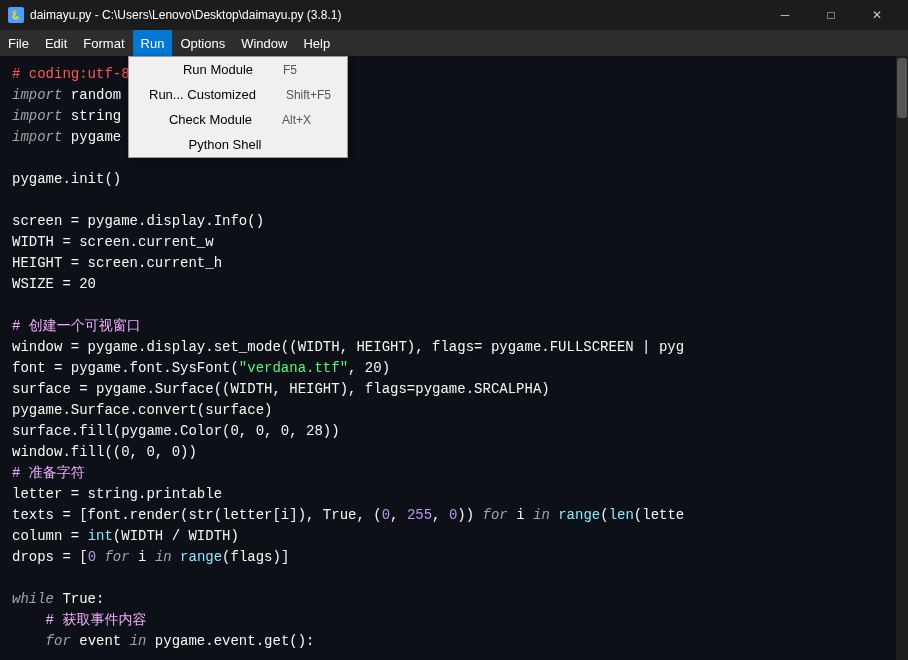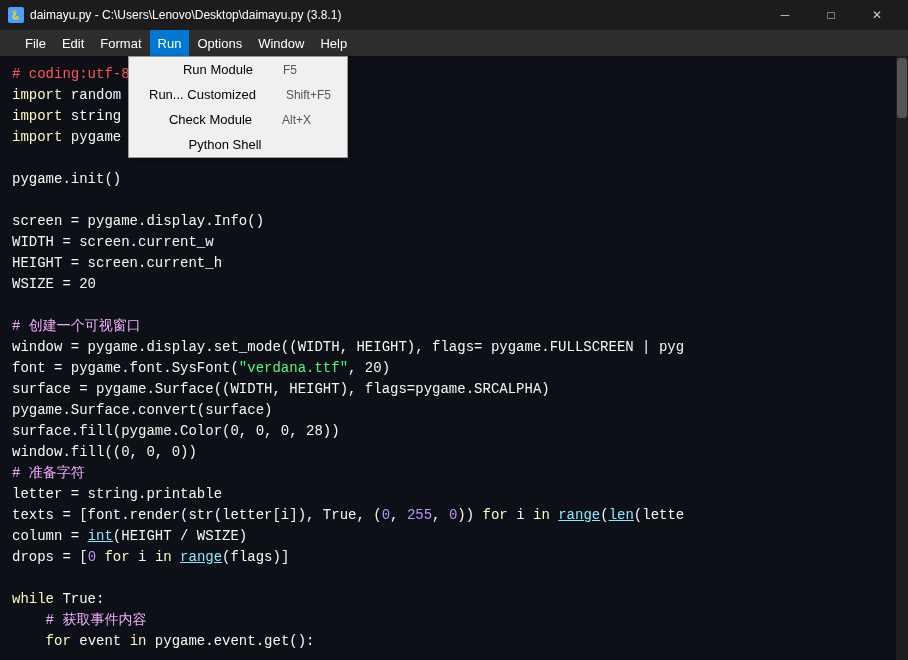--- a/index.html
+++ b/index.html
@@ -56,21 +56,21 @@
       background: transparent;
       border: none;
     }
 
     
     .menu-bar {
       background: #2d2d2d;
       height: 26px;
       display: flex;
       align-items: center;
-      padding: 0 17px;
+      padding: 0 0;
       font-family: 'Segoe UI', Arial, sans-serif;
       font-size: 13px;
       color: #ffffff;
       position: relative;
     }
     .menu-item {
       padding: 3px 8px;
       cursor: pointer;
       height: 100%;
       display: flex;
@@ -131,22 +131,22 @@
     }
     .scrollbar-thumb {
       width: 10px;
       height: 60px;
       background: #555;
       margin: 2px auto;
       border-radius: 3px;
     }
 
     
-    .c-keyword { color: #fef9c3; }
-    .c-builtin { color: #8be9fd; text-decoration: underline; }
+    .c-keyword { color: #a3a3a3; font-style: italic; }
+    .c-builtin { color: #8be9fd; }
     .c-string { color: #50fa7b; }
     .c-comment { color: #ff5555; }
     .c-comment-zh { color: #f0abfc; }
     .c-number { color: #bd93f9; }
     .c-white { color: #f8f8f2; }
 
     code-line {
       display: block;
       white-space: pre;
     }
@@ -215,21 +215,21 @@
     <code-line><span class="c-comment-zh"># 创建一个可视窗口</span></code-line>
     <code-line><span class="c-white">window = pygame.display.set_mode((WIDTH, HEIGHT), flags= pygame.FULLSCREEN | pyg</span></code-line>
     <code-line><span class="c-white">font = pygame.font.SysFont(</span><span class="c-string">"verdana.ttf"</span><span class="c-white">, 20)</span></code-line>
     <code-line><span class="c-white">surface = pygame.Surface((WIDTH, HEIGHT), flags=pygame.SRCALPHA)</span></code-line>
     <code-line><span class="c-white">pygame.Surface.convert(surface)</span></code-line>
     <code-line><span class="c-white">surface.fill(pygame.Color(0, 0, 0, 28))</span></code-line>
     <code-line><span class="c-white">window.fill((0, 0, 0))</span></code-line>
     <code-line><span class="c-comment-zh"># 准备字符</span></code-line>
     <code-line><span class="c-white">letter = string.printable</span></code-line>
     <code-line><span class="c-white">texts = [font.render(str(letter[i]), True, (</span><span class="c-number">0</span><span class="c-white">, </span><span class="c-number">255</span><span class="c-white">, </span><span class="c-number">0</span><span class="c-white">)) </span><span class="c-keyword">for</span><span class="c-white"> i </span><span class="c-keyword">in</span><span class="c-white"> </span><span class="c-builtin">range</span><span class="c-white">(</span><span class="c-builtin">len</span><span class="c-white">(lette</span></code-line>
-    <code-line><span class="c-white">column = </span><span class="c-builtin">int</span><span class="c-white">(HEIGHT / WSIZE)</span></code-line>
+    <code-line><span class="c-white">column = </span><span class="c-builtin">int</span><span class="c-white">(WIDTH / WIDTH)</span></code-line>
     <code-line><span class="c-white">drops = [</span><span class="c-number">0</span><span class="c-white"> </span><span class="c-keyword">for</span><span class="c-white"> i </span><span class="c-keyword">in</span><span class="c-white"> </span><span class="c-builtin">range</span><span class="c-white">(flags)]</span></code-line>
     <code-line> </code-line>
     <code-line><span class="c-keyword">while</span><span class="c-white"> True:</span></code-line>
     <code-line>    <span class="c-comment-zh"># 获取事件内容</span></code-line>
     <code-line>    <span class="c-keyword">for</span><span class="c-white"> event </span><span class="c-keyword">in</span><span class="c-white"> pygame.event.get():</span></code-line>
 
   </div>
 
   <div class="scrollbar">
     <div class="scrollbar-thumb"></div>

